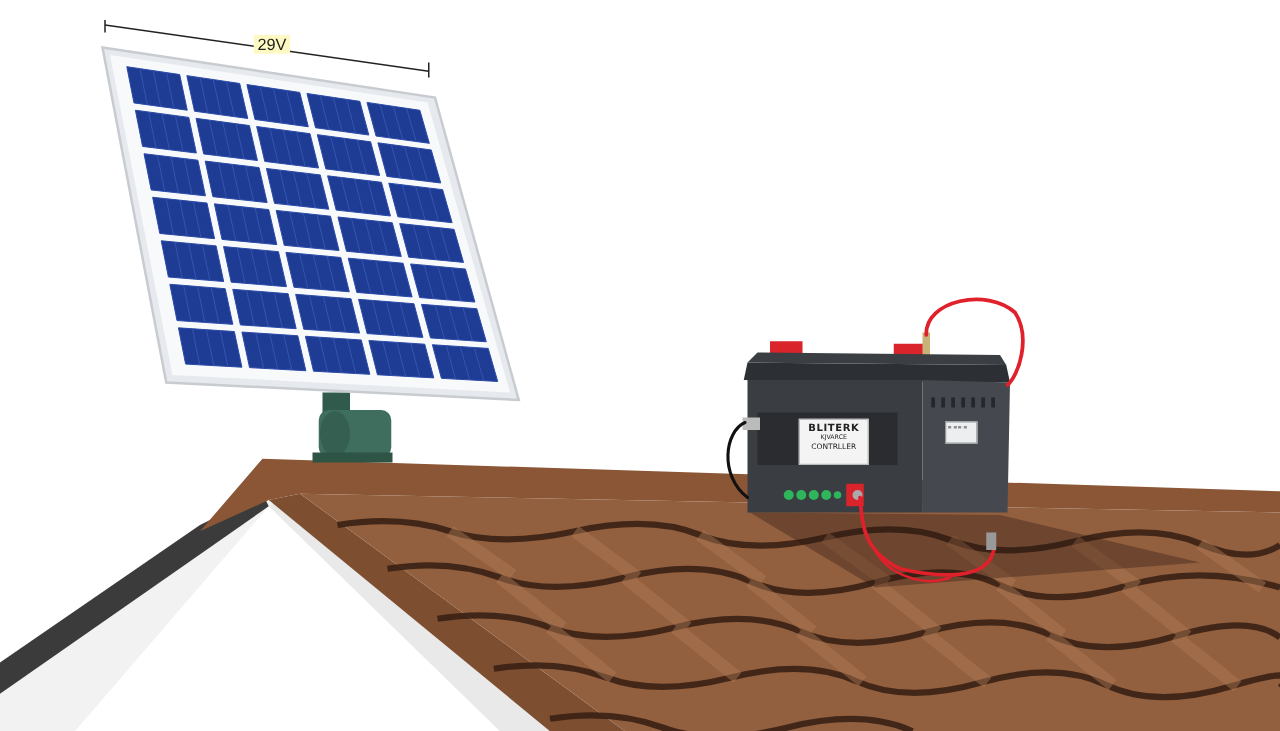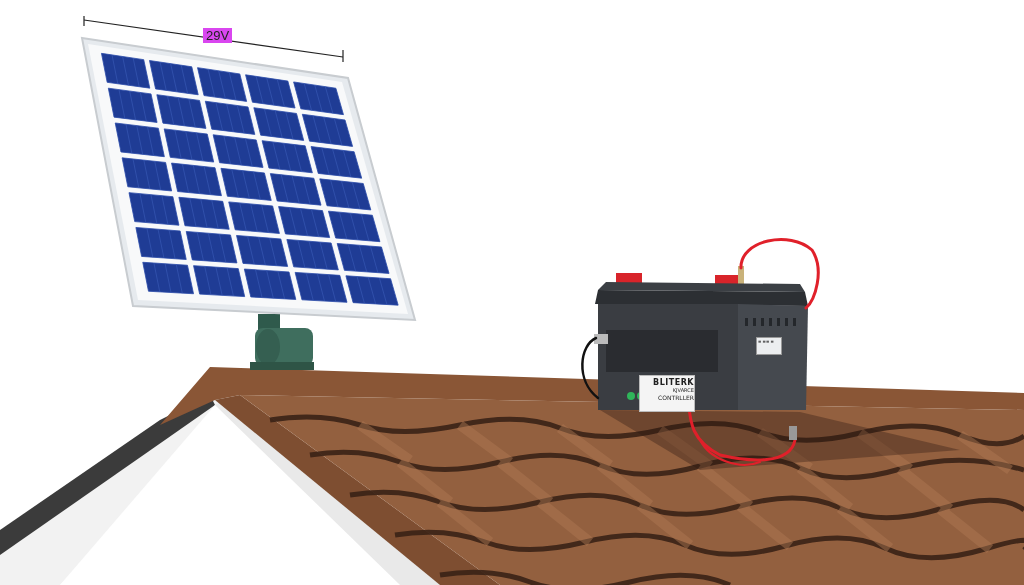--- a/index.html
+++ b/index.html
@@ -1,19 +1,19 @@
 <!DOCTYPE html>
 <html><head>
   <meta charset="utf-8">
   <style>
     html, body { margin: 0; padding: 0; background: #ffffff; }
     body { width: 1024px; height: 585px; overflow: hidden; position: relative; font-family: "Liberation Sans", sans-serif; }
     svg { position: absolute; left: 0; top: 0; }
-    .dim-label { position: absolute; left: 203px; top: 28px; font-size: 13px; color: #222; background: #d946ef; padding: 0 3px; font-family: "Liberation Sans", sans-serif; }
-    .label-plate { position: absolute; left: 639px; top: 335px; width: 54px; height: 35px; background: #f4f4f4; border: 1px solid #bbb; text-align: right; font-family: "DejaVu Sans", sans-serif; color: #222; line-height: 1.05; margin-top: 40px; }
+    .dim-label { position: absolute; left: 203px; top: 28px; font-size: 13px; color: #222; background: #fef9c3; padding: 0 3px; font-family: "Liberation Sans", sans-serif; }
+    .label-plate { position: absolute; left: 639px; top: 335px; width: 54px; height: 35px; background: #f4f4f4; border: 1px solid #bbb; text-align: center; font-family: "DejaVu Sans", sans-serif; color: #222; line-height: 1.05; }
     .label-plate .l1 { font-size: 8px; font-weight: bold; margin-top: 3px; letter-spacing: 0.5px; }
     .label-plate .l2 { font-size: 5px; margin-top: 1px; }
     .label-plate .l3 { font-size: 6px; margin-top: 1px; }
     .side-sticker { position: absolute; left: 756px; top: 337px; width: 26px; height: 18px; background: #eceef0; border: 1px solid #999; font-size: 4px; color: #333; font-family: "DejaVu Sans", sans-serif; line-height: 5px; padding: 1px; box-sizing: border-box; }
   </style>
 </head>
 <body>
 
 <svg width="1024" height="585" viewBox="0 0 1024 585">
 

